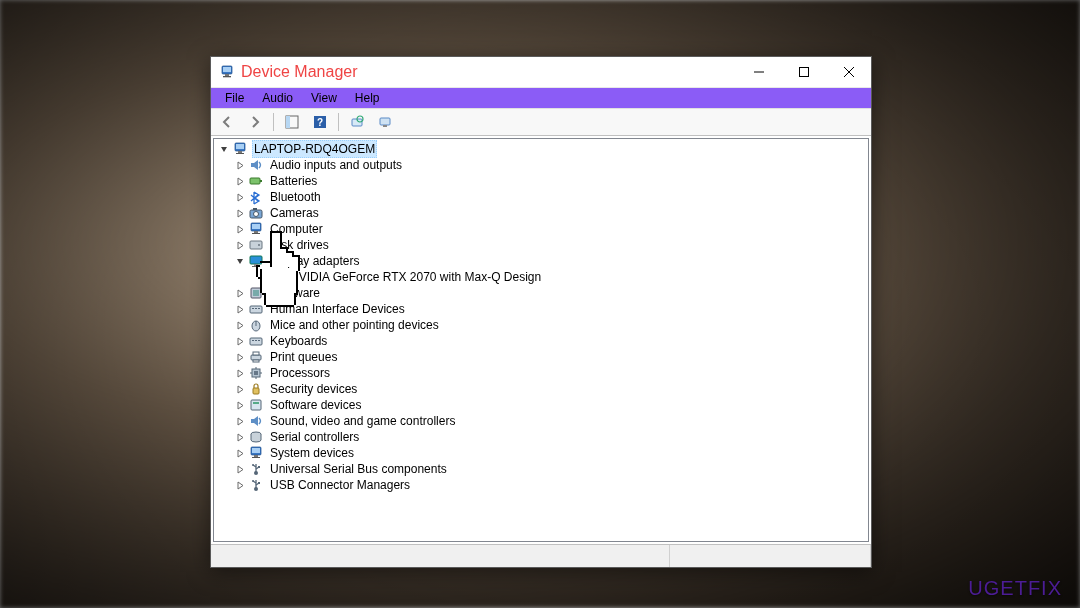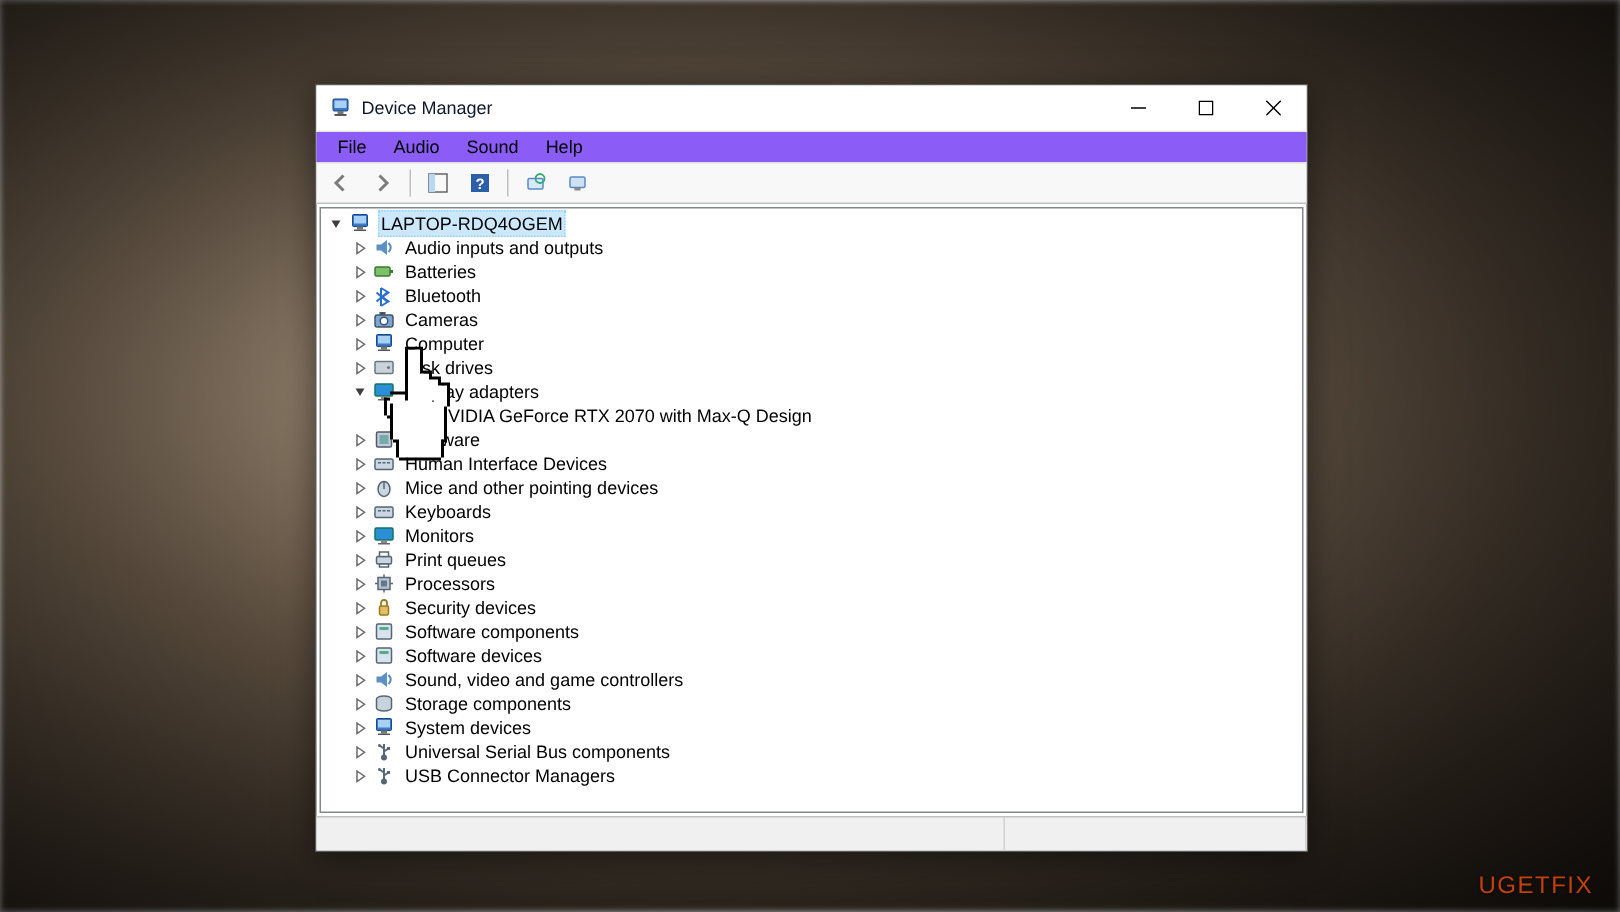--- a/index.html
+++ b/index.html
@@ -44,22 +44,22 @@
   .title-icon {
     width: 16px;
     height: 16px;
     margin: 0 6px 0 8px;
     display: flex;
     align-items: center;
     justify-content: center;
   }
   .title-text {
     flex: 1;
-    color: #0f172a;
-    font-size: 12px;
+    color: #ef4444;
+    font-size: 16px;
   }
   .win-controls {
     display: flex;
     height: 100%;
   }
   .win-btn {
     width: 45px;
     height: 30px;
     display: flex;
     align-items: center;
@@ -165,23 +165,23 @@
     left: 34px;
     top: 92px;
     width: 60px;
     height: 80px;
     pointer-events: none;
   }
   .watermark {
     position: absolute;
     right: 18px;
     bottom: 8px;
-    color: #c2410c;
+    color: #4c1d95;
     font-family: Arial, sans-serif;
-    font-size: 16px;
+    font-size: 20px;
     letter-spacing: 1px;
     font-weight: 300;
     text-shadow: 0 1px 2px rgba(0,0,0,0.5);
   }
 </style>
 </head>
 <body>
 
 <div class="bg"></div>
 <div class="bg-vignette"></div>
@@ -214,21 +214,21 @@
             <line x1="0" y1="0" x2="10" y2="10" stroke="#000" stroke-width="1"></line>
             <line x1="10" y1="0" x2="0" y2="10" stroke="#000" stroke-width="1"></line>
           </svg>
       </div>
     </div>
   </div>
 
   <div class="menubar">
     <span class="menu-item">File</span>
     <span class="menu-item">Audio</span>
-    <span class="menu-item">Sound</span>
+    <span class="menu-item">View</span>
     <span class="menu-item">Help</span>
   </div>
 
   <div class="toolbar">
     <div class="tool-btn">
       <svg width="14" height="14">
           <path d="M9 2 L4 7 L9 12" fill="none" stroke="#7c7c7c" stroke-width="2"></path>
         </svg>
     </div>
     <div class="tool-btn">
@@ -469,36 +469,20 @@
         </div>
         <div class="tree-row">
           <span class="indent" style="width:20px"></span>
           <span class="expander">
             <svg width="9" height="9">
               <path d="M2 1 L7 4.5 L2 8 Z" fill="none" stroke="#6a6a6a" stroke-width="1"></path>
             </svg>
           </span>
           <span class="node-icon">
             <svg width="16" height="16">
-              <rect x="2" y="3" width="12" height="8" rx="1" fill="#2a8fd8" stroke="#175"></rect>
-              <rect x="6" y="11" width="4" height="2" fill="#888"></rect>
-              <rect x="4" y="13" width="8" height="1" fill="#666"></rect>
-            </svg>
-          </span>
-          <span class="node-label">Monitors</span>
-        </div>
-        <div class="tree-row">
-          <span class="indent" style="width:20px"></span>
-          <span class="expander">
-            <svg width="9" height="9">
-              <path d="M2 1 L7 4.5 L2 8 Z" fill="none" stroke="#6a6a6a" stroke-width="1"></path>
-            </svg>
-          </span>
-          <span class="node-icon">
-            <svg width="16" height="16">
               <rect x="3" y="6" width="10" height="5" rx="1" fill="#cbd6e0" stroke="#567"></rect>
               <rect x="5" y="3" width="6" height="3" fill="#fff" stroke="#567"></rect>
               <rect x="5" y="11" width="6" height="2" fill="#fff" stroke="#567"></rect>
             </svg>
           </span>
           <span class="node-label">Print queues</span>
         </div>
         <div class="tree-row">
           <span class="indent" style="width:20px"></span>
           <span class="expander">
@@ -539,35 +523,20 @@
             <svg width="9" height="9">
               <path d="M2 1 L7 4.5 L2 8 Z" fill="none" stroke="#6a6a6a" stroke-width="1"></path>
             </svg>
           </span>
           <span class="node-icon">
             <svg width="16" height="16">
               <rect x="3" y="3" width="10" height="10" rx="1" fill="#d7e4ef" stroke="#567"></rect>
               <rect x="5" y="5" width="6" height="2" fill="#5a8"></rect>
             </svg>
           </span>
-          <span class="node-label">Software components</span>
-        </div>
-        <div class="tree-row">
-          <span class="indent" style="width:20px"></span>
-          <span class="expander">
-            <svg width="9" height="9">
-              <path d="M2 1 L7 4.5 L2 8 Z" fill="none" stroke="#6a6a6a" stroke-width="1"></path>
-            </svg>
-          </span>
-          <span class="node-icon">
-            <svg width="16" height="16">
-              <rect x="3" y="3" width="10" height="10" rx="1" fill="#d7e4ef" stroke="#567"></rect>
-              <rect x="5" y="5" width="6" height="2" fill="#5a8"></rect>
-            </svg>
-          </span>
           <span class="node-label">Software devices</span>
         </div>
         <div class="tree-row">
           <span class="indent" style="width:20px"></span>
           <span class="expander">
             <svg width="9" height="9">
               <path d="M2 1 L7 4.5 L2 8 Z" fill="none" stroke="#6a6a6a" stroke-width="1"></path>
             </svg>
           </span>
           <span class="node-icon">
@@ -584,21 +553,21 @@
             <svg width="9" height="9">
               <path d="M2 1 L7 4.5 L2 8 Z" fill="none" stroke="#6a6a6a" stroke-width="1"></path>
             </svg>
           </span>
           <span class="node-icon">
             <svg width="16" height="16">
               <ellipse cx="8" cy="5" rx="5" ry="2" fill="#c8d2da" stroke="#567"></ellipse>
               <path d="M3 5 v6 a5 2 0 0 0 10 0 v-6" fill="#c8d2da" stroke="#567"></path>
             </svg>
           </span>
-          <span class="node-label">Storage components</span>
+          <span class="node-label">Serial controllers</span>
         </div>
         <div class="tree-row">
           <span class="indent" style="width:20px"></span>
           <span class="expander">
             <svg width="9" height="9">
               <path d="M2 1 L7 4.5 L2 8 Z" fill="none" stroke="#6a6a6a" stroke-width="1"></path>
             </svg>
           </span>
           <span class="node-icon">
             <svg width="16" height="16">

